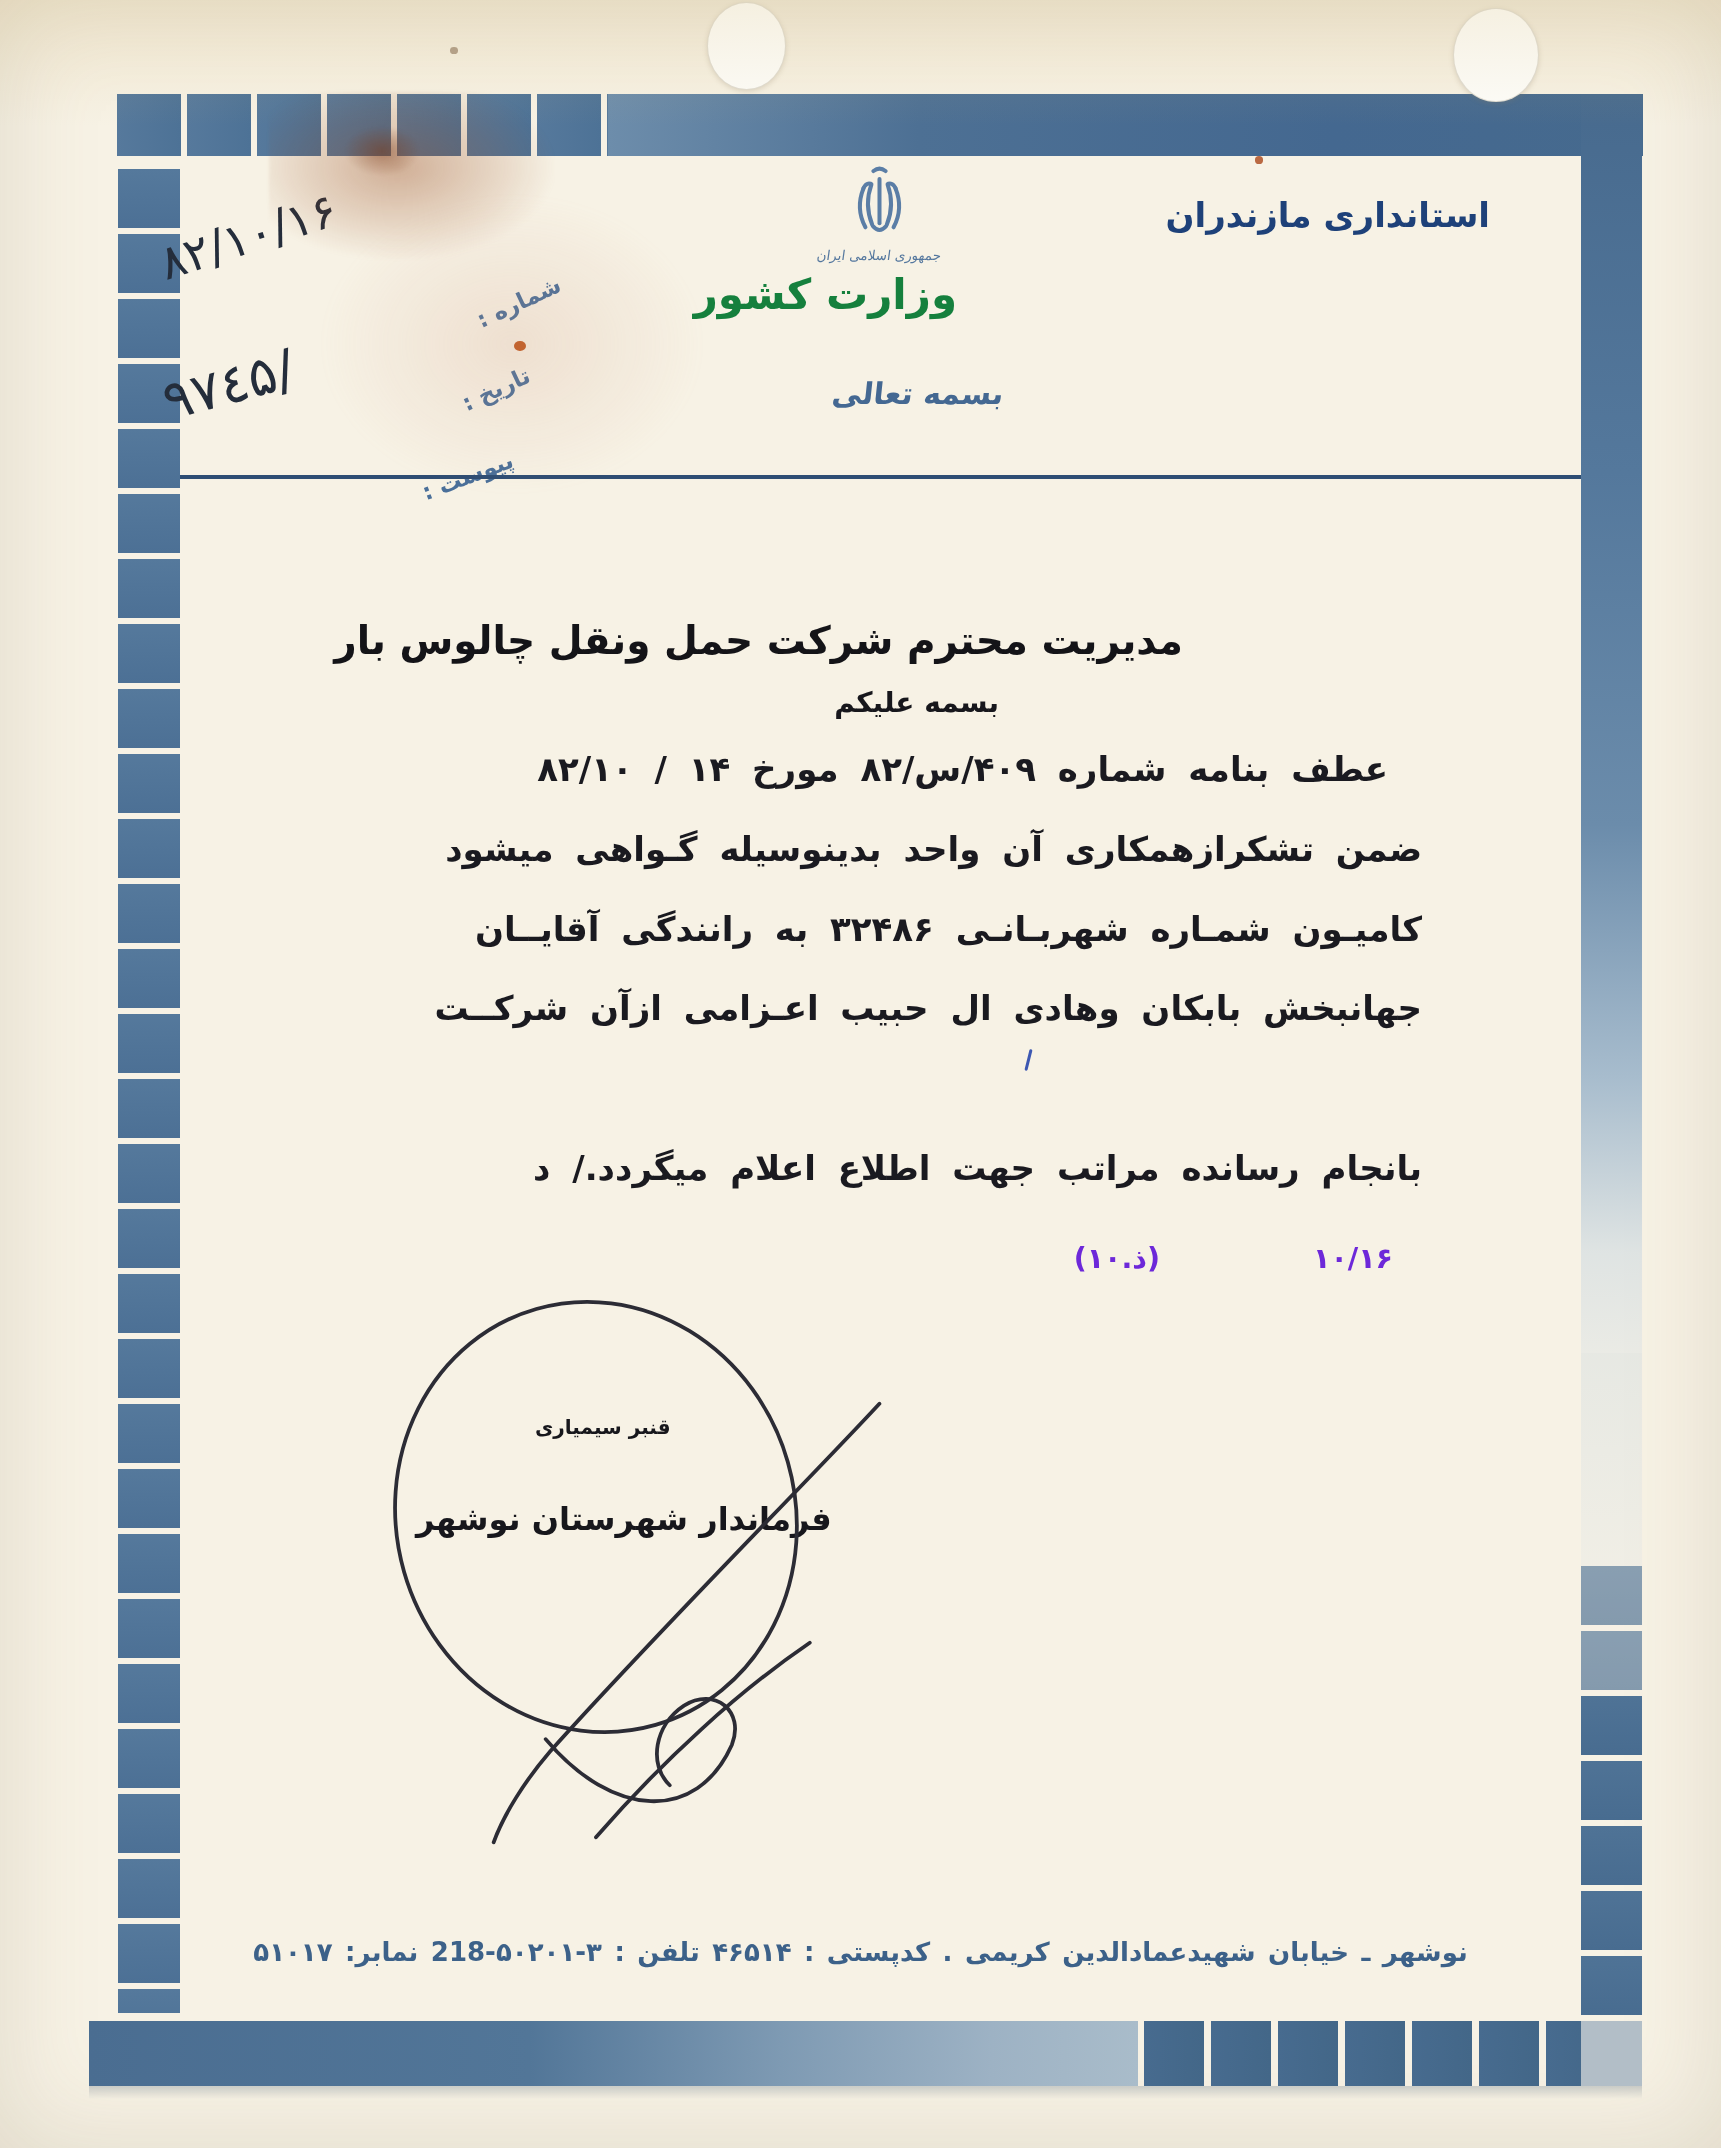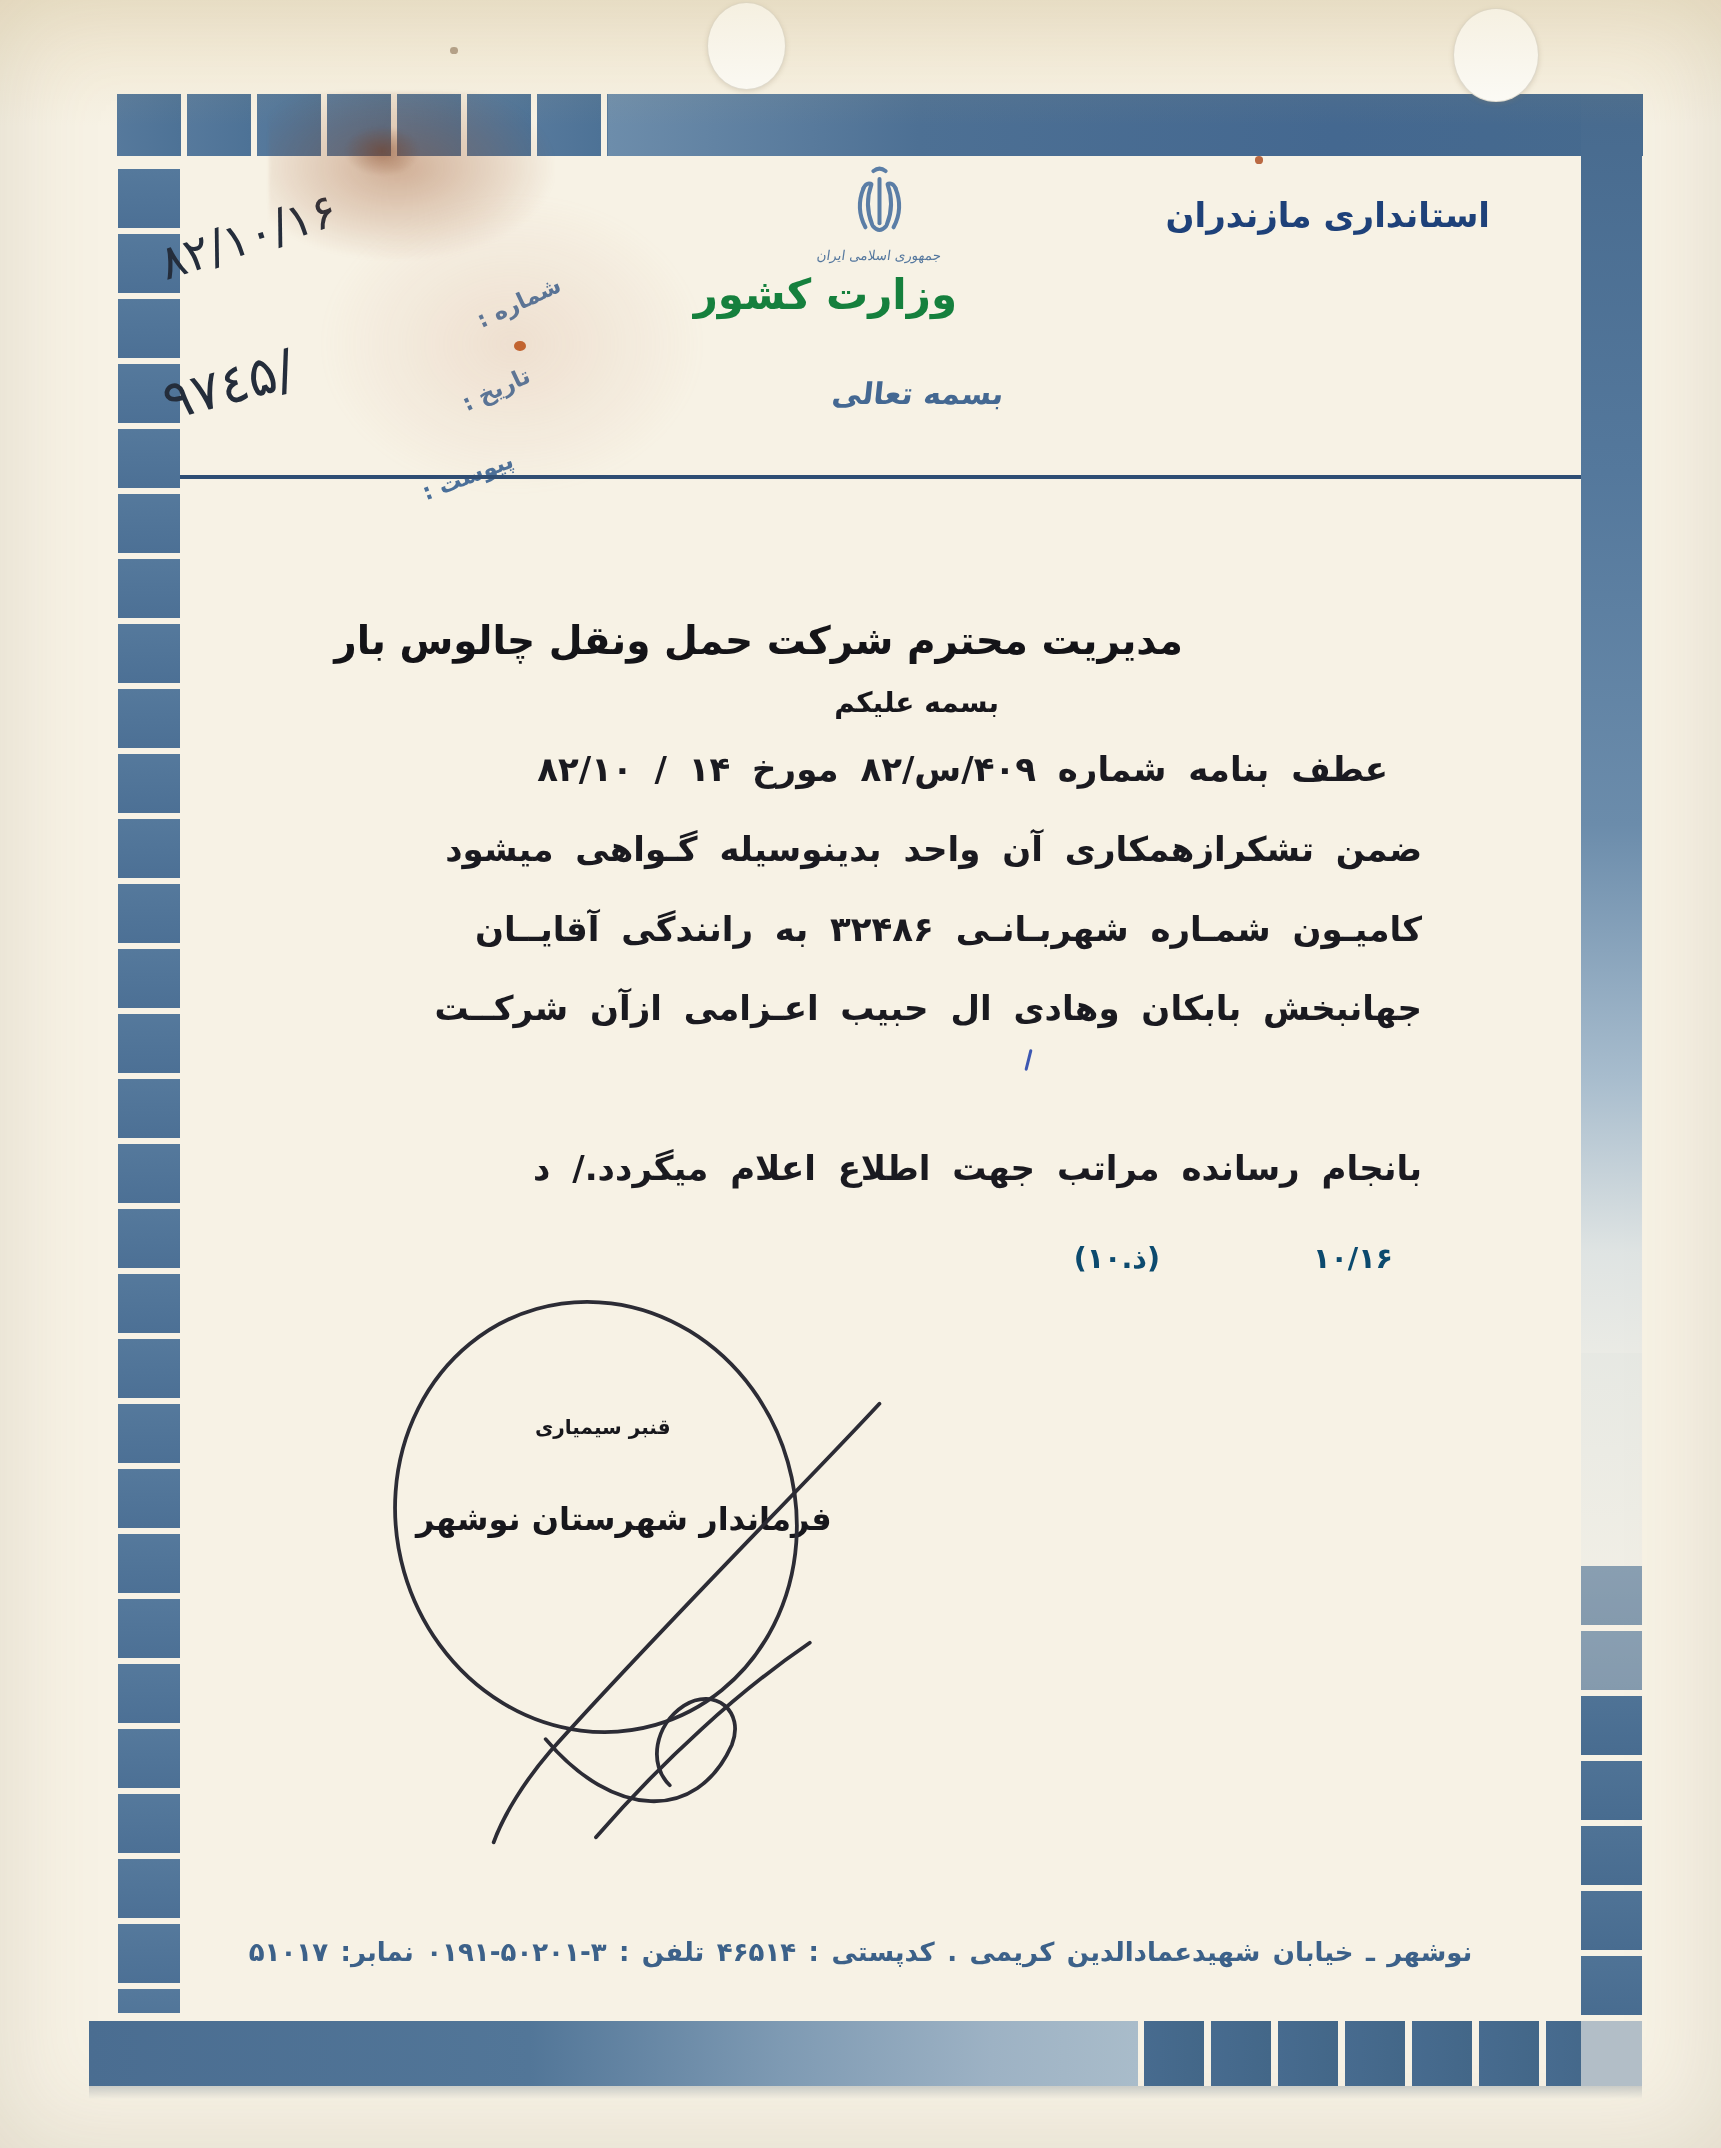--- a/index.html
+++ b/index.html
@@ -78,21 +78,21 @@
   .salutation{right:723px;top:686px;font-size:28px;font-weight:bold;color:#17171c;
     direction:rtl;white-space:nowrap;}
   .body-line{position:absolute;right:300px;font-size:34px;font-weight:600;color:#1a1a20;
     direction:rtl;white-space:nowrap;word-spacing:10px;}
   .bl0{top:749px;right:334px;}
   .bl1{top:829px;}
   .bl2{top:909px;}
   .bl3{top:988px;margin-left:8px;}
   .bl4{top:1068px;}
   .bl5{top:1148px;}
-  .annot{font-size:28.5px;font-weight:600;color:#0c4a6e;white-space:nowrap;}
+  .annot{font-size:28.5px;font-weight:600;color:#6d28d9;white-space:nowrap;}
   .annot-date{right:329px;top:1242px;direction:rtl;}
   .annot-initials{right:562px;top:1242px;direction:rtl;}
   .pen-tick{left:1027px;top:1049px;width:3.4px;height:22px;background:#3d58b2;
     transform:rotate(14deg);border-radius:1.7px;z-index:7;}
 
   
   .signer-name{left:535px;top:1415px;font-size:20px;font-weight:bold;color:#17171c;
     direction:rtl;white-space:nowrap;z-index:4;}
   .signer-title{left:416px;top:1500px;font-size:32px;font-weight:bold;color:#17171c;
     direction:rtl;white-space:nowrap;z-index:4;}
@@ -179,16 +179,16 @@
   <div class="abs signer-title">فرماندار شهرستان نوشهر</div>
   <svg class="abs sig-svg" width="587" height="604" viewBox="0 0 700 720" fill="none">
     <g stroke="#2c2c35" stroke-width="4.5" fill="none" stroke-linecap="round">
       <ellipse cx="310" cy="280" rx="238" ry="258" transform="rotate(-16 310 280)"></ellipse>
       <path d="M648 145 C560 240 380 420 255 560 C225 595 200 635 188 668"></path>
       <path d="M250 545 C330 640 430 645 472 552 C488 512 452 482 415 505 C380 528 372 575 398 600"></path>
       <path d="M310 662 C390 570 480 488 565 430"></path>
     </g>
   </svg>
 
-  <div class="abs footer-line">نوشهر ـ خیابان شهیدعمادالدین کریمی . کدپستی : ۴۶۵۱۴  تلفن : ۳-۵۰۲۰۱-۰۱۹۱ نمابر: ۵۱۰۱۷</div>
+  <div class="abs footer-line">نوشهر ـ خیابان شهیدعمادالدین کریمی . کدپستی : ۴۶۵۱۴  تلفن : ۳-۵۰۲۰۱-218 نمابر: ۵۱۰۱۷</div>
 
 </div>
 
 
 </body></html>

